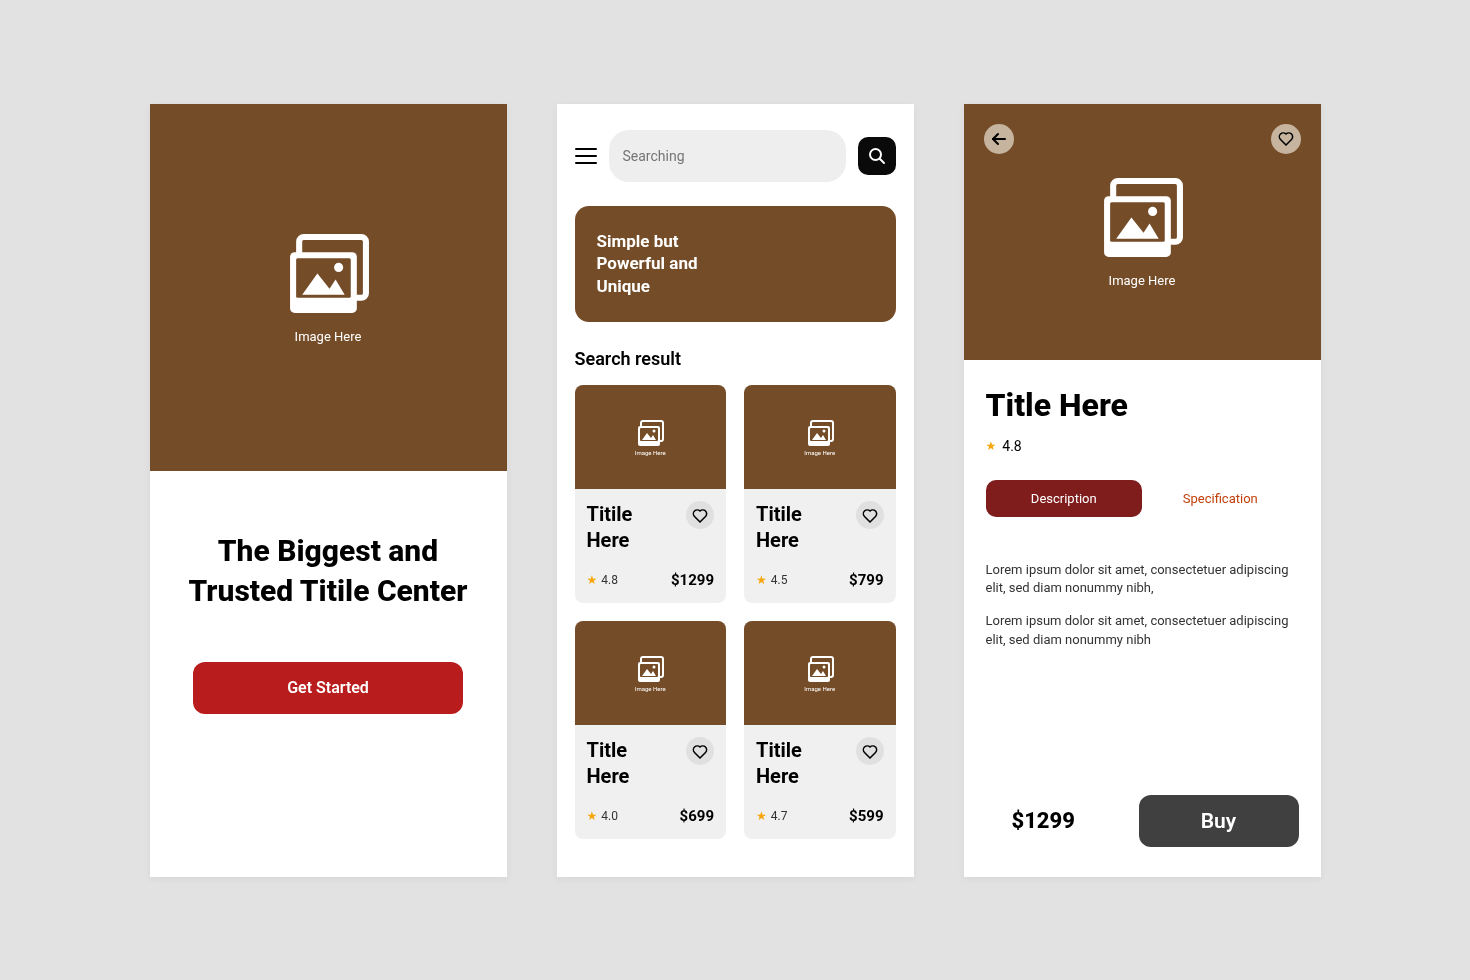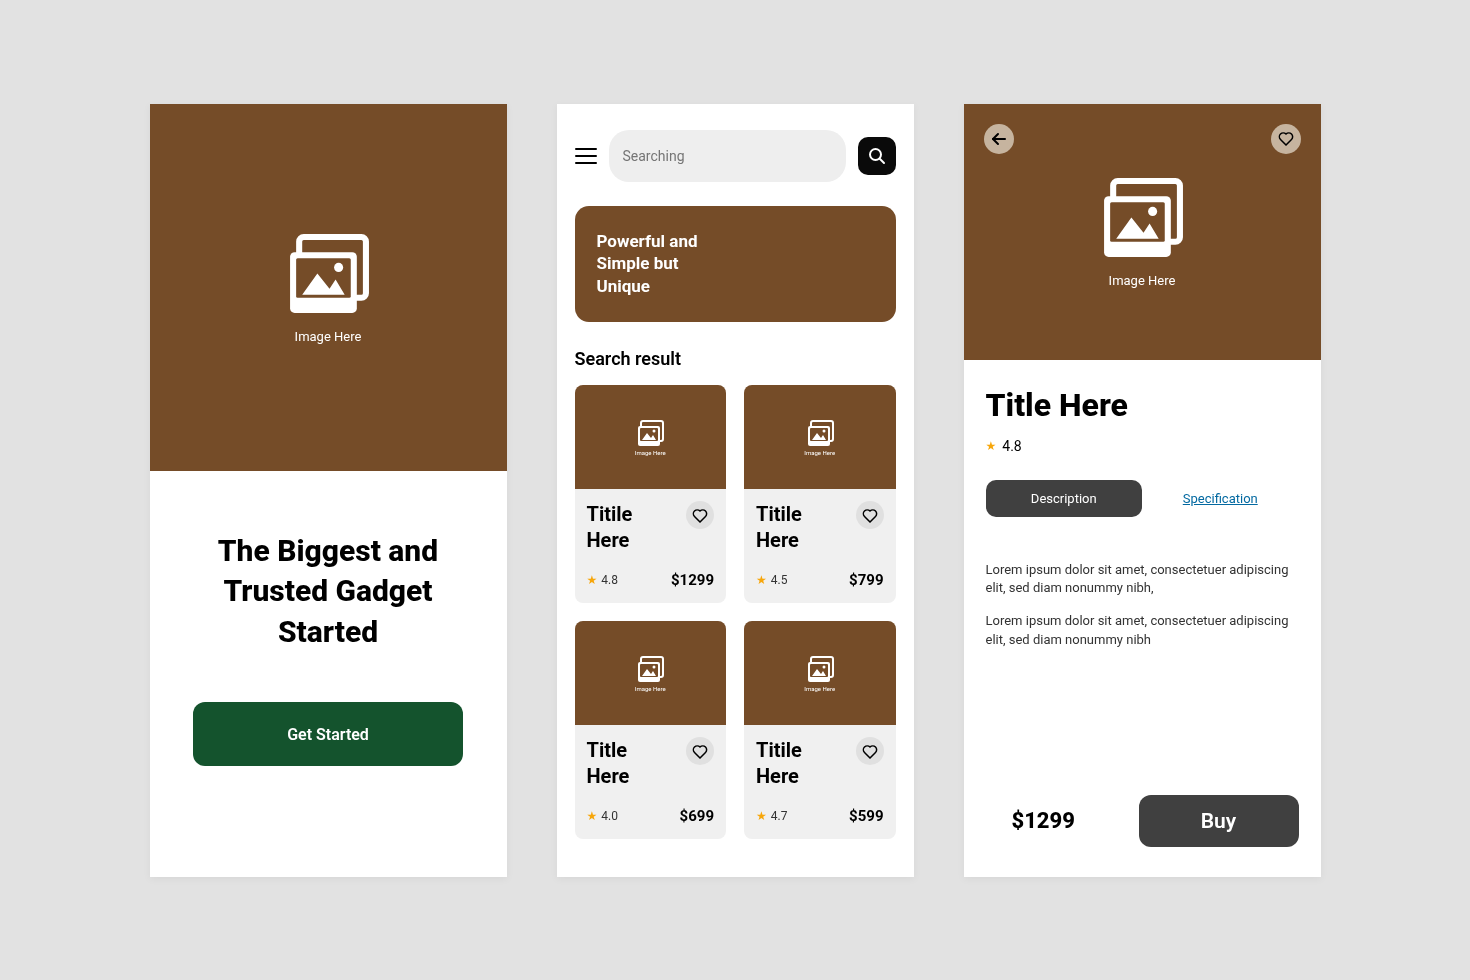--- a/index.html
+++ b/index.html
@@ -6,21 +6,21 @@
   body { background: #e2e2e2; width: 1470px; height: 980px; display: flex; justify-content: center; align-items: center; gap: 50px; }
   .screen { background: #fff; width: 357px; height: 773px; border-radius: 0; position: relative; overflow: hidden; box-shadow: 0 2px 8px rgba(0,0,0,0.05); }
 
   
   .s1-hero { background: #754c28; height: 367px; display: flex; flex-direction: column; align-items: center; justify-content: center; }
   .img-placeholder { position: relative; }
   .img-placeholder svg { display: block; }
   .img-caption { color: #fff; font-size: 13px; margin-top: 10px; text-align: center; }
   .s1-body { padding: 30px 30px 0; text-align: center; }
   .s1-title { font-size: 30px; font-weight: 800; line-height: 1.35; color: #000; margin-top: 30px; }
-  .s1-btn { background: #14532d; color: #fff; font-size: 16px; font-weight: 600; border: none; border-radius: 12px; width: 270px; height: 64px; margin: 50px auto 0; display: block; cursor: pointer; }
+  .s1-btn { background: #b91c1c; color: #fff; font-size: 16px; font-weight: 600; border: none; border-radius: 12px; width: 270px; height: 52px; margin: 50px auto 0; display: block; cursor: pointer; }
 
   
   .s2-header { display: flex; align-items: center; gap: 12px; padding: 26px 18px 0; }
   .burger { width: 22px; height: 16px; display: flex; flex-direction: column; justify-content: space-between; cursor: pointer; }
   .burger div { height: 2px; background: #000; border-radius: 1px; }
   .search-wrap { flex: 1; display: flex; align-items: center; background: #eeeeee; border-radius: 20px; height: 52px; padding: 0 14px; }
   .search-input { flex: 1; border: none; background: transparent; outline: none; font-size: 14px; color: #666; }
   .search-btn { width: 38px; height: 38px; background: #0a0a0a; border-radius: 10px; display: flex; align-items: center; justify-content: center; cursor: pointer; }
   .banner { background: #754c28; color: #fff; border-radius: 14px; margin: 24px 18px 0; padding: 24px 22px; font-size: 17px; font-weight: 700; line-height: 1.35; }
   .s2-subtitle { font-size: 18px; font-weight: 600; color: #000; margin: 26px 18px 16px; }
@@ -40,22 +40,22 @@
   
   .s3-hero { background: #754c28; height: 256px; position: relative; display: flex; flex-direction: column; align-items: center; justify-content: center; }
   .circle-btn { width: 30px; height: 30px; border-radius: 50%; background: #c6b49f; display: flex; align-items: center; justify-content: center; cursor: pointer; position: absolute; top: 20px; }
   .back-btn { left: 20px; }
   .fav-btn { right: 20px; }
   .s3-body { padding: 26px 22px 0; }
   .s3-title { font-size: 32px; font-weight: 800; color: #000; }
   .s3-rating { display: flex; align-items: center; gap: 6px; font-size: 14px; color: #000; margin-top: 14px; }
   .tabs { display: flex; gap: 0; margin-top: 26px; }
   .tab { flex: 1; text-align: center; font-size: 13px; padding: 11px 0; border-radius: 10px; cursor: pointer; }
-  .tab.active { background: #404040; color: #fff; }
-  .tab:not(.active) { color: #0369a1; text-decoration: underline; }
+  .tab.active { background: #7f1d1d; color: #fff; }
+  .tab:not(.active) { color: #c2410c; }
   .desc { font-size: 13px; color: #333; line-height: 1.45; margin-top: 44px; }
   .desc p { margin-bottom: 14px; }
   .s3-footer { position: absolute; bottom: 30px; left: 0; right: 0; padding: 0 22px; display: flex; align-items: center; justify-content: space-between; }
   .s3-price { font-size: 22px; font-weight: 800; color: #000; margin-left: 26px; }
   .buy-btn { background: #404040; color: #fff; font-size: 21px; font-weight: 600; border: none; border-radius: 12px; width: 160px; height: 52px; cursor: pointer; }
 
   .star { color: #f7a60a; font-size: 12px; }
 </style>
 </head>
 <body>
@@ -85,21 +85,21 @@
 <div class="screen">
   <div class="s1-hero">
     <div class="img-placeholder">
       <svg width="96" height="88" viewBox="0 0 58 58">
           <use href="#photo-icon"></use>
         </svg>
     </div>
     <div class="img-caption">Image Here</div>
   </div>
   <div class="s1-body">
-    <div class="s1-title">The Biggest and Trusted Gadget Started</div>
+    <div class="s1-title">The Biggest and Trusted Titile Center</div>
     <button class="s1-btn">Get Started</button>
   </div>
 </div>
 
 <div class="screen">
   <div class="s2-header">
     <div class="burger">
         <div></div>
         <div></div>
         <div></div>
@@ -108,22 +108,22 @@
       <input class="search-input" placeholder="Searching" style="">
     </div>
     <div class="search-btn">
       <svg width="18" height="18" viewBox="0 0 18 18">
           <circle cx="7.5" cy="7.5" r="5.5" fill="none" stroke="#fff" stroke-width="2"></circle>
           <line x1="12" y1="12" x2="16" y2="16" stroke="#fff" stroke-width="2" stroke-linecap="round"></line>
         </svg>
     </div>
   </div>
   <div class="banner">
+    <div>Simple but</div>
     <div>Powerful and</div>
-    <div>Simple but</div>
     <div>Unique</div>
   </div>
   <div class="s2-subtitle">Search result</div>
   <div class="grid">
 
     <div class="card">
       <div class="card-img">
         <svg viewBox="0 0 28 28">
             <use href="#photo-icon-sm"></use>
           </svg>

